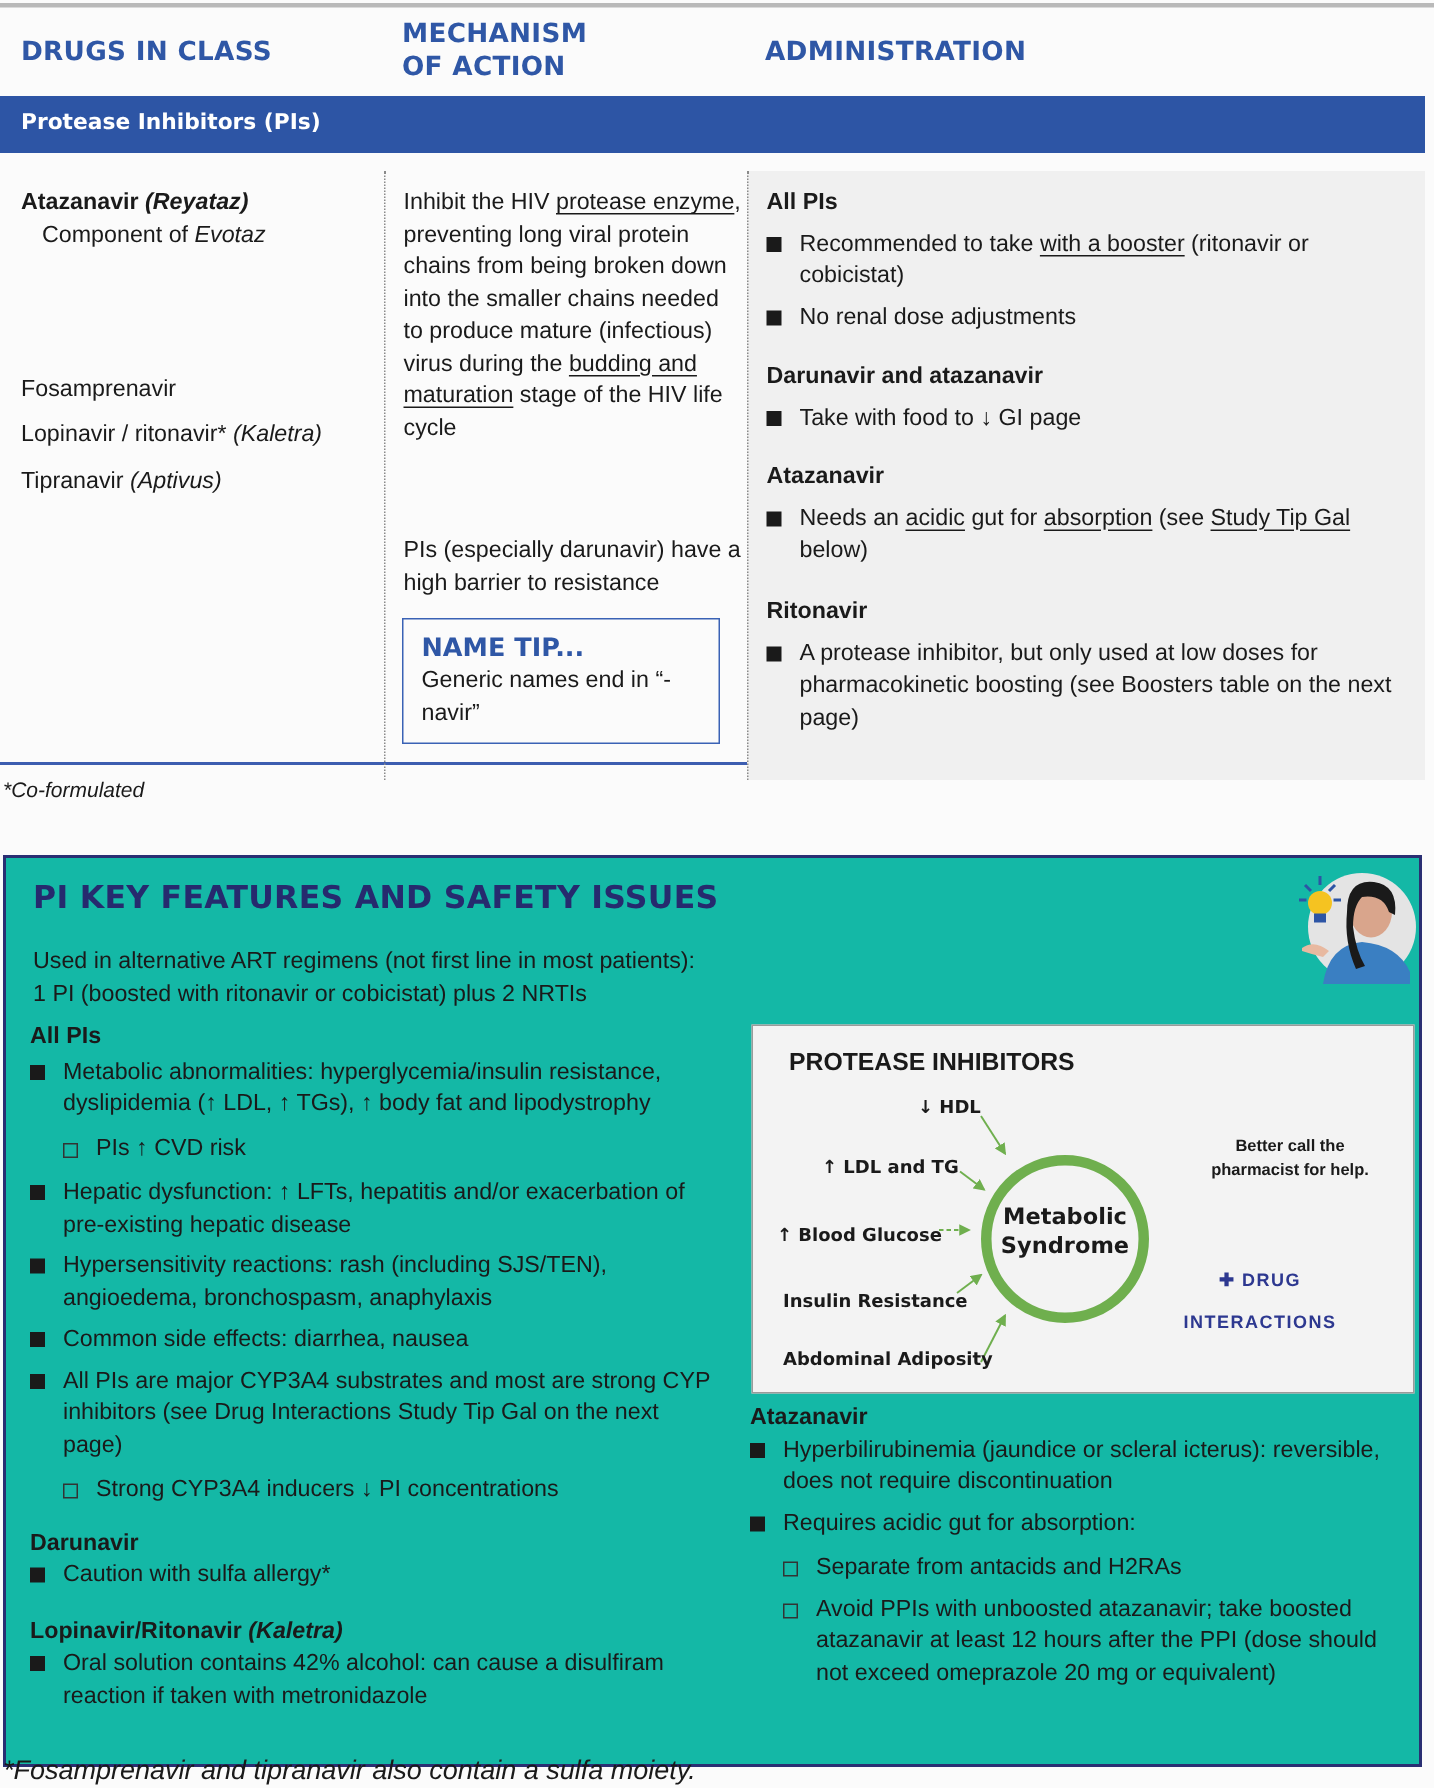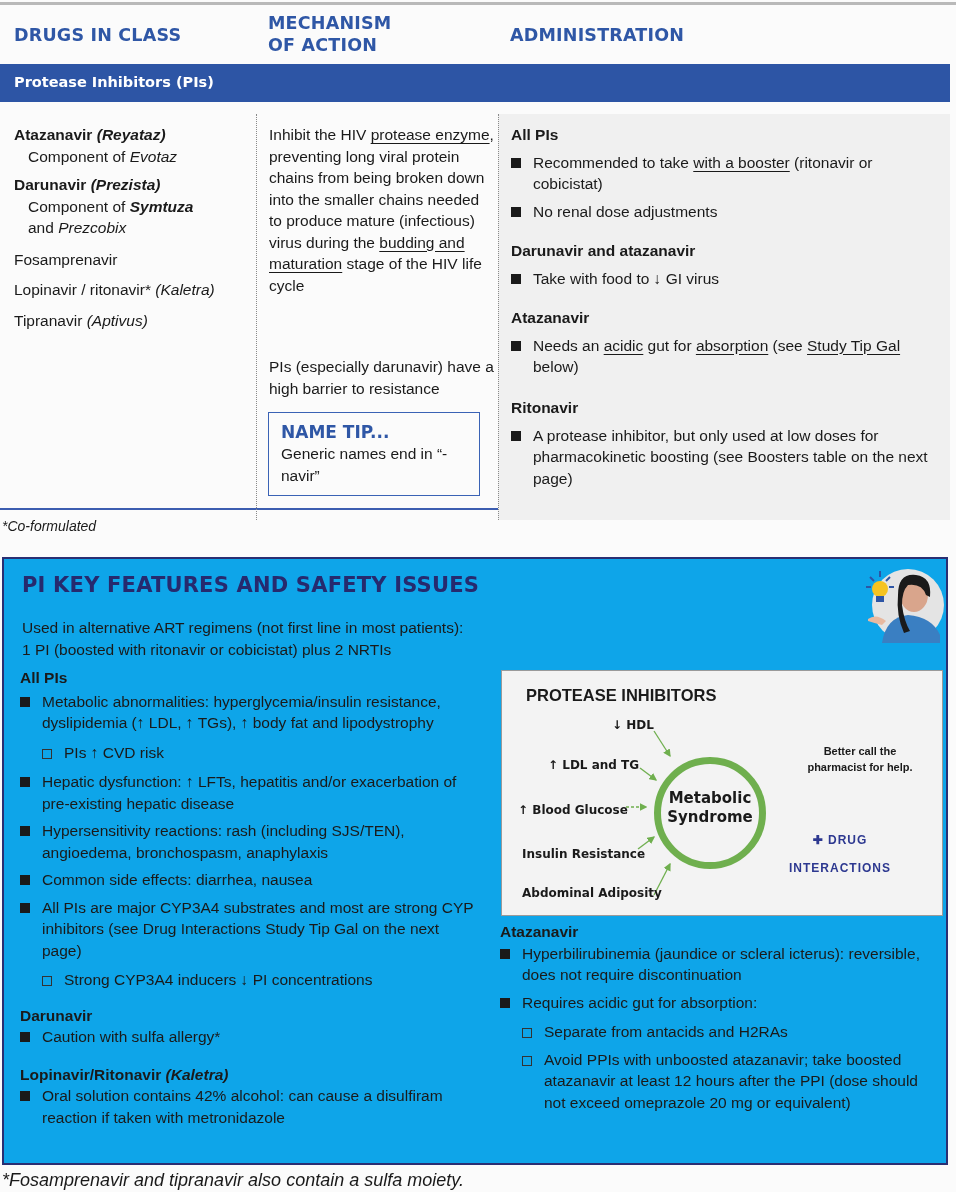--- a/index.html
+++ b/index.html
@@ -37,21 +37,21 @@
 
   .adm { position: absolute; left: 12px; width: 430px; }
   .adm .sh { font-weight: bold; }
   .bl { position: relative; padding-left: 22px; margin-top: 6px; }
   .bl::before { content: ""; position: absolute; left: 0; top: 6px; width: 10px; height: 10px; background: #1a1a1a; }
   .bl.hollow::before { background: transparent; border: 1px solid #333; width: 8px; height: 8px; top: 7px; }
 
   .cofo { position: absolute; left: 2px; top: 518px; font-style: italic; font-size: 14px; }
 
   
-  .kf { position: absolute; left: 2px; top: 557px; width: 946px; height: 608px; border: 2px solid #2a2f73; background: #0ea5e9; }
+  .kf { position: absolute; left: 2px; top: 570px; width: 946px; height: 608px; border: 2px solid #2a2f73; background: #14b8a6; }
   .kf-title { position: absolute; left: 18px; top: 16px; font-family: "DejaVu Sans", sans-serif; font-weight: bold; color: #262a6e; font-size: 21px; letter-spacing: 0.2px; }
   .kf-intro { position: absolute; left: 18px; top: 58px; width: 560px; }
   .avatar { position: absolute; left: 856px; top: 6px; width: 84px; height: 78px; }
 
   .kf-left { position: absolute; left: 16px; top: 108px; width: 460px; }
   .kf-left .sh, .kf-right .sh { font-weight: bold; }
   .ind { margin-left: 22px; }
 
   .diagram { position: absolute; left: 497px; top: 111px; width: 442px; height: 246px; border: 1px solid #9a9a9a; background: #f3f3f3; }
   .dg-title { position: absolute; left: 24px; top: 14px; font-weight: bold; font-size: 16.5px; }
@@ -82,25 +82,20 @@
 </div>
 
 <div class="classbar">Protease Inhibitors (PIs)</div>
 
 <div class="tbl">
   <div class="col col1 fs">
     <div class="drug" style="top:10px">
       <div><span class="b">Atazanavir</span> <i class="b">(Reyataz)</i></div>
       <div class="sub"><span>Component of </span><i>Evotaz</i></div>
     </div>
-    <div class="drug" style="top:60px">
-      <div><span class="b">Darunavir</span> <i class="b">(Prezista)</i></div>
-      <div class="sub"><span>Component of </span><i class="b">Symtuza</i></div>
-      <div class="sub"><span>and </span><i>Prezcobix</i></div>
-    </div>
     <div class="drug" style="top:135px">
       <span>Fosamprenavir</span>
     </div>
     <div class="drug" style="top:165px">
       <span>Lopinavir / ritonavir*</span> <i>(Kaletra)</i>
     </div>
     <div class="drug" style="top:196px">
       <span>Tipranavir</span> <i>(Aptivus)</i>
     </div>
   </div>
@@ -113,21 +108,21 @@
   </div>
 
   <div class="col col3 fs">
     <div class="adm" style="top:10px">
       <div class="sh">All PIs</div>
       <div class="bl"><span>Recommended to take </span><u>with a booster</u><span> (ritonavir or cobicistat)</span></div>
       <div class="bl">No renal dose adjustments</div>
     </div>
     <div class="adm" style="top:126px">
       <div class="sh">Darunavir and atazanavir</div>
-      <div class="bl">Take with food to ↓ GI virus</div>
+      <div class="bl">Take with food to ↓ GI page</div>
     </div>
     <div class="adm" style="top:193px">
       <div class="sh">Atazanavir</div>
       <div class="bl"><span>Needs an </span><u>acidic</u><span> gut for </span><u>absorption</u><span> (see </span><u>Study Tip Gal</u><span> below)</span></div>
     </div>
     <div class="adm" style="top:283px">
       <div class="sh">Ritonavir</div>
       <div class="bl">A protease inhibitor, but only used at low doses for pharmacokinetic boosting (see Boosters table on the next page)</div>
     </div>
   </div>

